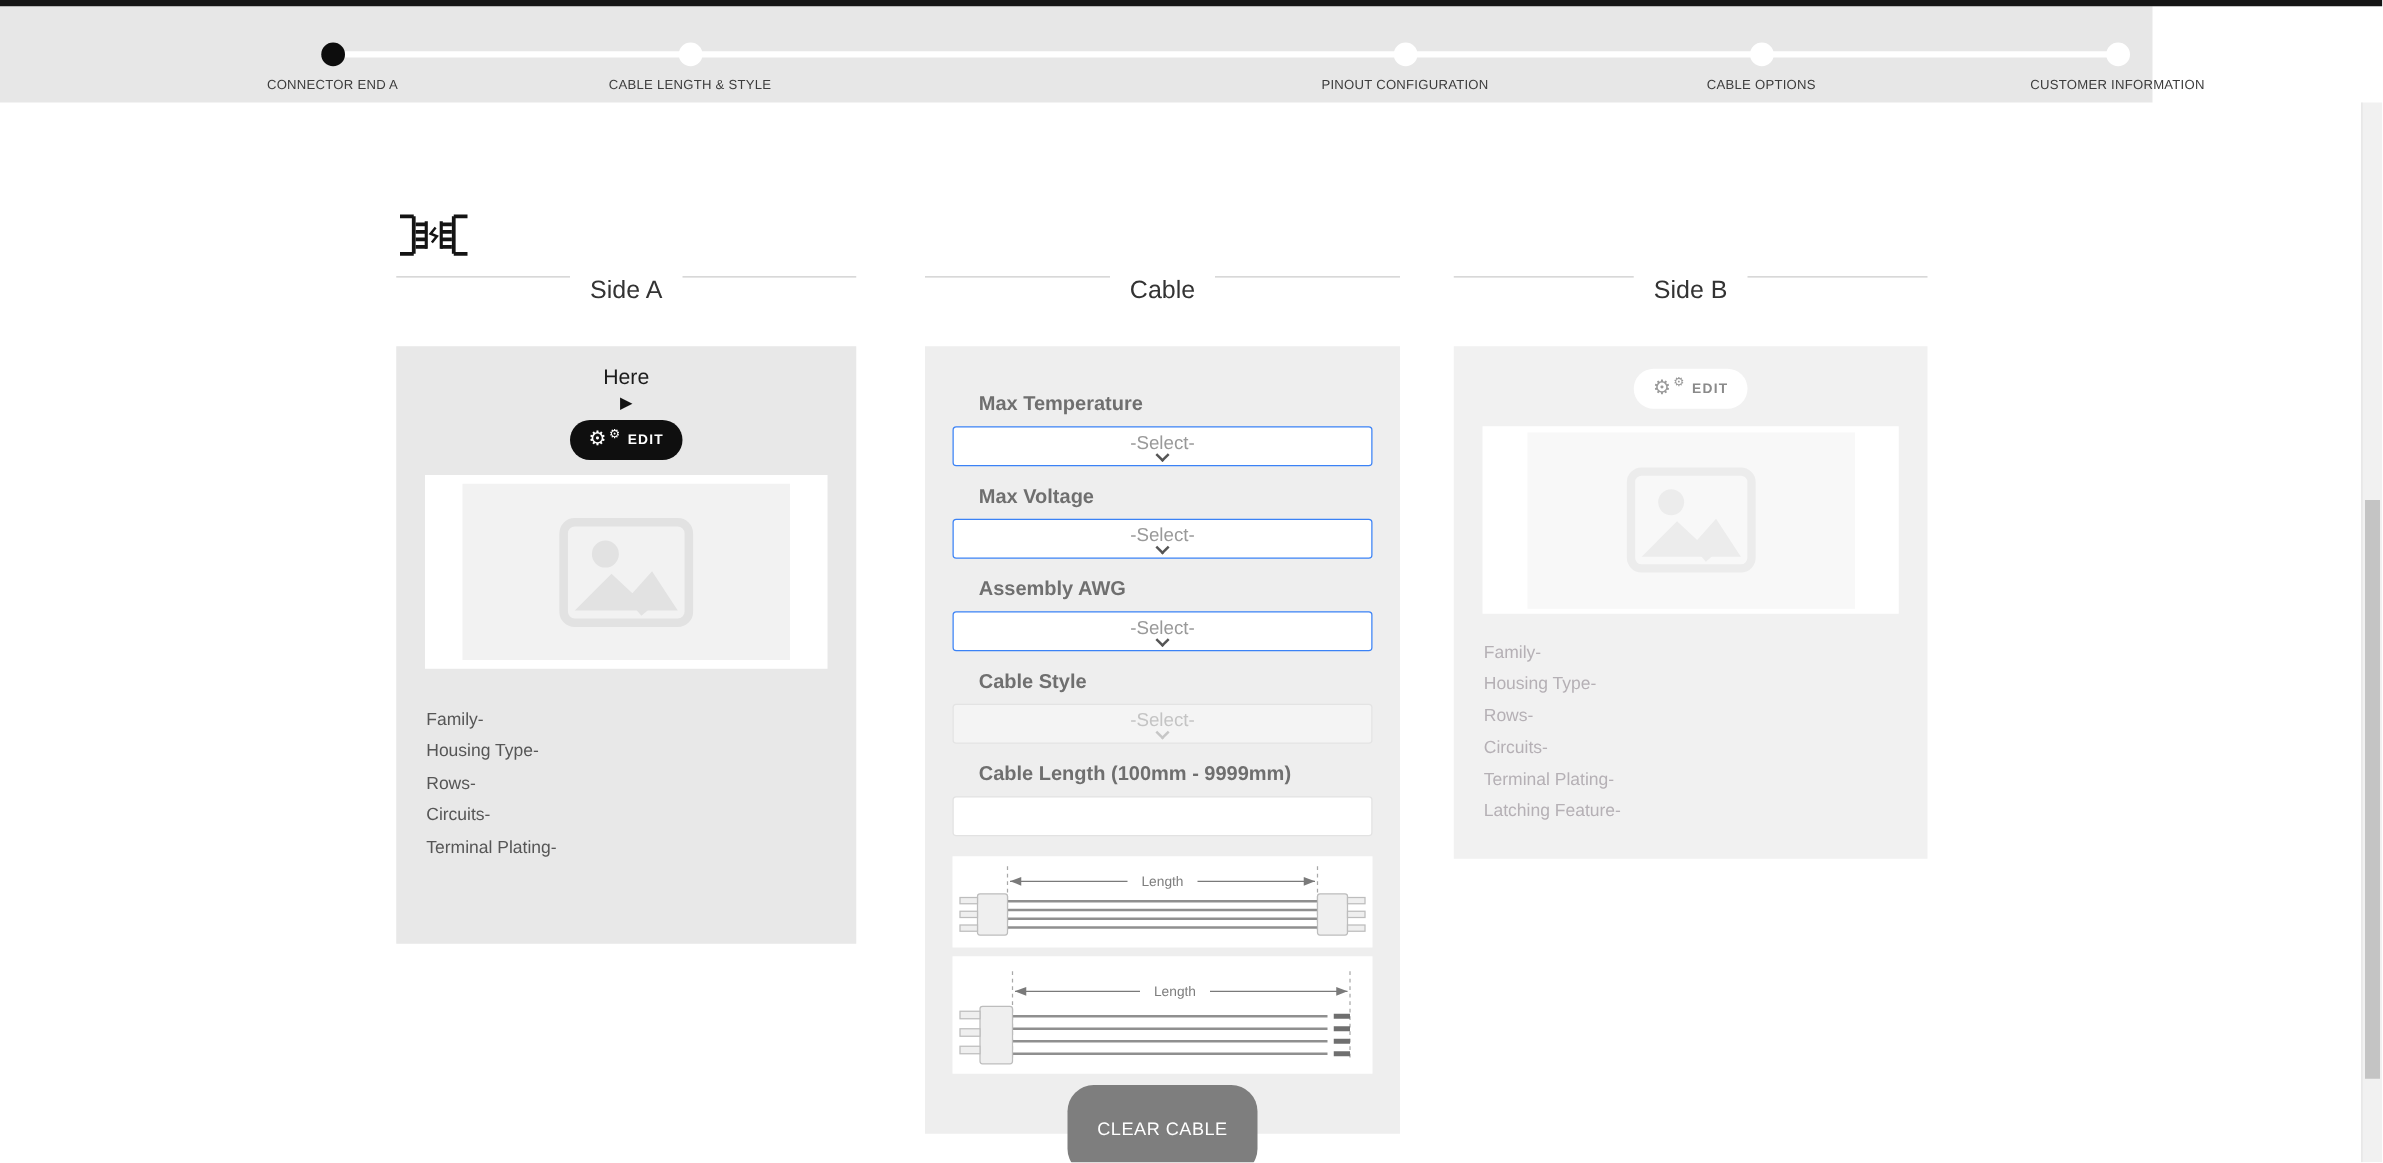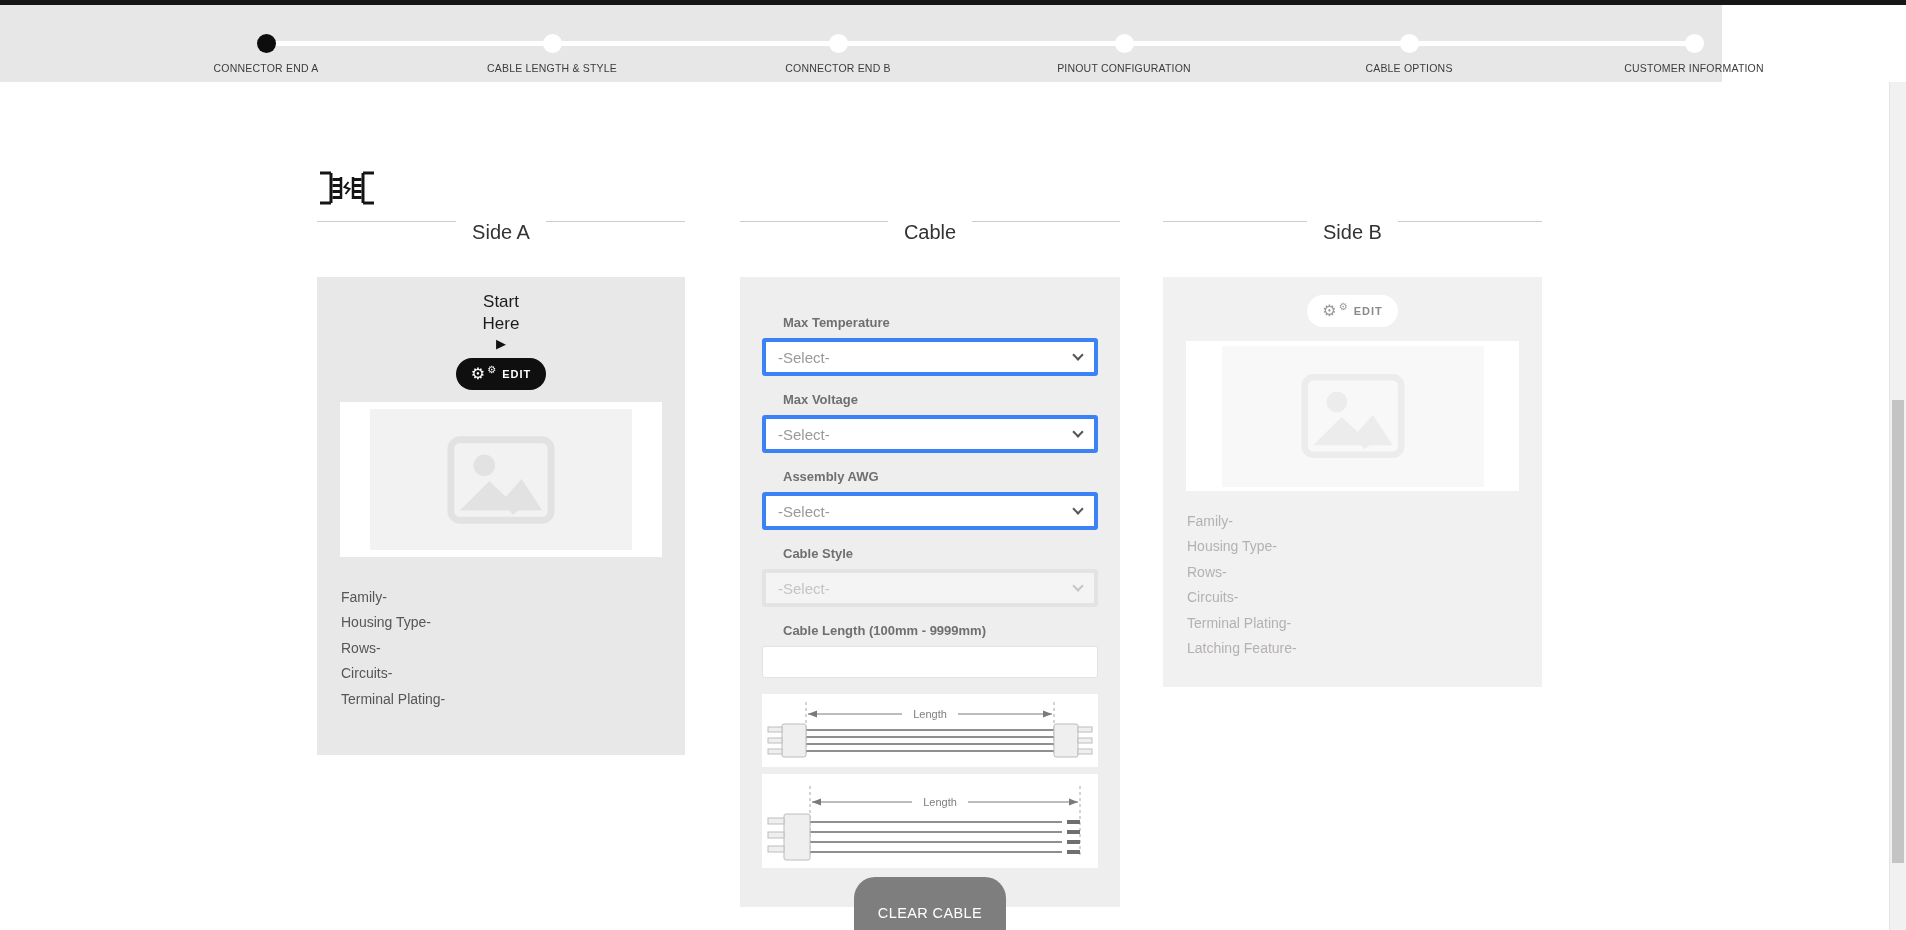--- a/index.html
+++ b/index.html
@@ -49,22 +49,22 @@
   .photo-box-b { background:#f8f8f8; }
 
   .spec-list { margin:27px 24px 0; }
   .spec-row { display:flex; align-items:center; height:25.5px; font-size:14px; }
   .spec-a .spec-row { color:#565656; }
   .spec-b .spec-row { color:#b5b0b5; }
 
   
   .cable-panel { position:absolute; left:740px; top:277px; width:380px; height:630px; background:#eeeeee; padding:38px 22px 0; }
   .fgroup { margin-bottom:16px; }
-  .fgroup .flabel { display:block; font-size:13px; font-weight:bold; color:#6f6f6f; margin-bottom:8px;padding-left:21px; }
-  .select { height:32px; background:#ffffff; border:4px solid #3b82f6; border-radius:3px; display:flex; align-items:center; justify-content:space-between; padding:15px 12px; font-size:15px; color:#999999; cursor:pointer; }
+  .fgroup .flabel { display:block; font-size:16px; font-weight:bold; color:#6f6f6f; margin-bottom:8px;padding-left:21px; }
+  .select { height:32px; background:#ffffff; border:1px solid #3b82f6; border-radius:3px; display:flex; align-items:center; justify-content:space-between; padding:4px 12px; font-size:15px; color:#999999; cursor:pointer;flex-direction:column; }
   .select .chev { width:8px; height:8px; border-right:2px solid #555; border-bottom:2px solid #555; transform:rotate(45deg); margin-top:-4px; }
   .select.disabled { background:#f4f4f4; border-color:#e3e3e3; color:#c4c4c4; }
   .select.disabled .chev { border-color:#c6c6c6; }
   .length-input { width:100%; height:32px; border:1px solid #e2e2e2; border-radius:3px; background:#fff; font-size:15px; color:#555; padding:0 10px; }
   .diagram { background:#ffffff; margin-bottom:7px; }
   .diagram svg { display:block; }
   .clear-btn { display:block; margin:9px auto 0; background:#7e7e7e; color:#ffffff; border:none; border-radius:21px; padding:28px 24px; font-size:14.5px; letter-spacing:.4px; cursor:pointer; }
 
   
   .side-b { position:absolute; left:1163px; top:277px; width:379px; height:410px; background:#f1f1f1; text-align:center; padding-top:13px; }
@@ -83,24 +83,20 @@
 
   <div class="stepper">
     <div class="track-line"></div>
     <div class="step active" style="left:156px">
       <div class="dot"></div>
       <div class="step-label">CONNECTOR END A</div>
     </div>
     <div class="step" style="left:442px">
       <div class="dot"></div>
       <div class="step-label">CABLE LENGTH &amp; STYLE</div>
-    </div>
-    <div class="step" style="left:728px">
-      <div class="dot"></div>
-      <div class="step-label">CONNECTOR END B</div>
     </div>
     <div class="step" style="left:1014px">
       <div class="dot"></div>
       <div class="step-label">PINOUT CONFIGURATION</div>
     </div>
     <div class="step" style="left:1299px">
       <div class="dot"></div>
       <div class="step-label">CABLE OPTIONS</div>
     </div>
     <div class="step" style="left:1584px">
@@ -142,21 +138,20 @@
     <span class="htext">Cable</span>
     <span class="hline"></span>
   </div>
   <div class="col-heading ch-b">
     <span class="hline"></span>
     <span class="htext">Side B</span>
     <span class="hline"></span>
   </div>
 
   <div class="side-a">
-    <div class="start-line">Start</div>
     <div class="start-line">Here</div>
     <div class="start-arrow">▶</div>
     <button class="edit-btn edit-dark">
       <span class="gear-big">⚙</span>
       <span class="gear-small">⚙</span>
       <span class="edit-text">EDIT</span>
     </button>
     <div class="photo-strip">
       <div class="photo-box photo-box-a">
         <svg width="108" height="90" viewBox="0 0 110 90">

